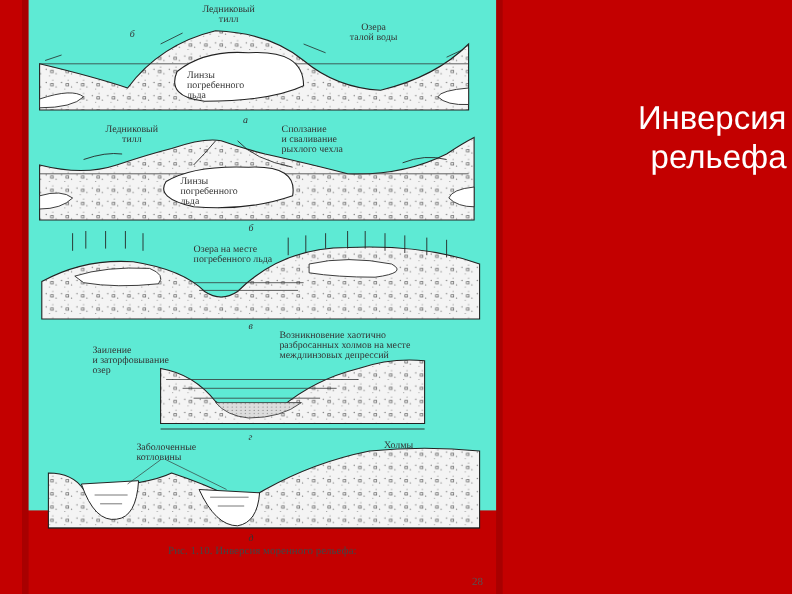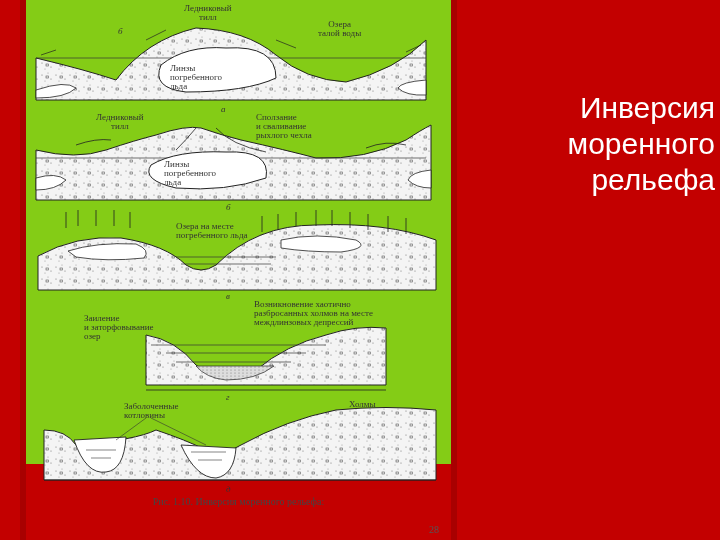--- a/index.html
+++ b/index.html
@@ -1,20 +1,20 @@
 <!DOCTYPE html>
 <html><head>
 <meta charset="utf-8">
 <style>
   html,body{margin:0;padding:0;}
   body{width:720px;height:540px;background:#c50000;position:relative;overflow:hidden;font-family:"Liberation Serif",serif;}
   .slide-bg{position:absolute;inset:0;background:#c30000;}
   .edge-l{position:absolute;left:20px;top:0;width:6px;height:540px;background:#a80000;}
   .edge-r{position:absolute;left:451px;top:0;width:6px;height:540px;background:#a80000;}
-  .figure{position:absolute;left:26px;top:0;width:425px;height:464px;background:#84cc16;}
+  .figure{position:absolute;left:26px;top:0;width:425px;height:464px;background:#5eead4;}
   .figure svg{position:absolute;left:0;top:0;}
   .lbl{position:absolute;font-size:9px;line-height:9px;color:#333;white-space:pre;font-family:"Liberation Serif",serif;}
   .stage{position:absolute;font-size:9px;font-style:italic;color:#333;font-family:"Liberation Serif",serif;}
   .caption{position:absolute;left:0;width:425px;text-align:center;color:#444;font-family:"Liberation Serif",serif;}
   .title{position:absolute;left:465px;top:90px;width:250px;text-align:right;color:#fff;font-family:"Liberation Sans",sans-serif;font-size:30px;line-height:36px;}
   .title div{white-space:nowrap;}
 </style>
 </head>
 <body>
 
@@ -134,15 +134,14 @@
 котловины</div>
   <div class="lbl" style="left:305px;top:400px;margin-left:18px;">Холмы</div>
   <div class="stage" style="left:200px;top:484px;">д</div>
 
   <div class="caption" style="top:496px;font-size:10px;text-align:center;">Рис. 1.10. Инверсия моренного рельефа:</div>
   <div style="position:absolute;right:12px;top:524px;font-size:10px;color:#555;font-family:'Liberation Serif',serif;">28</div>
 </div>
 
 <div class="title">
   <div>Инверсия</div>
-  <div>моренного</div>
   <div>рельефа</div>
 </div>
 
 </body></html>

